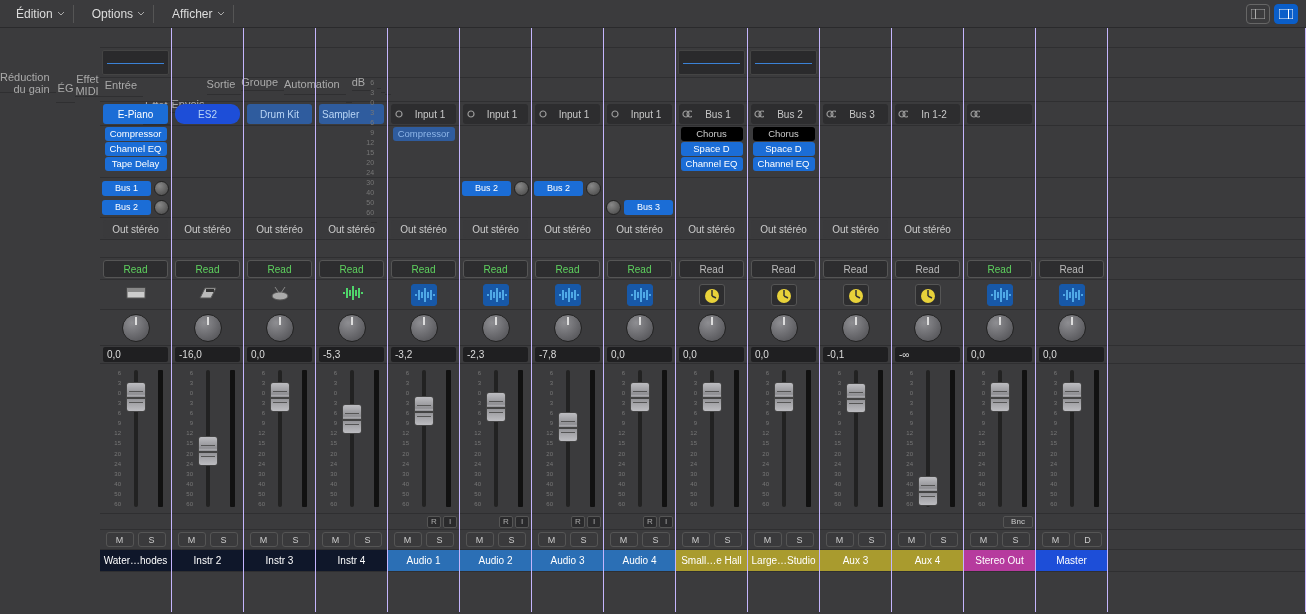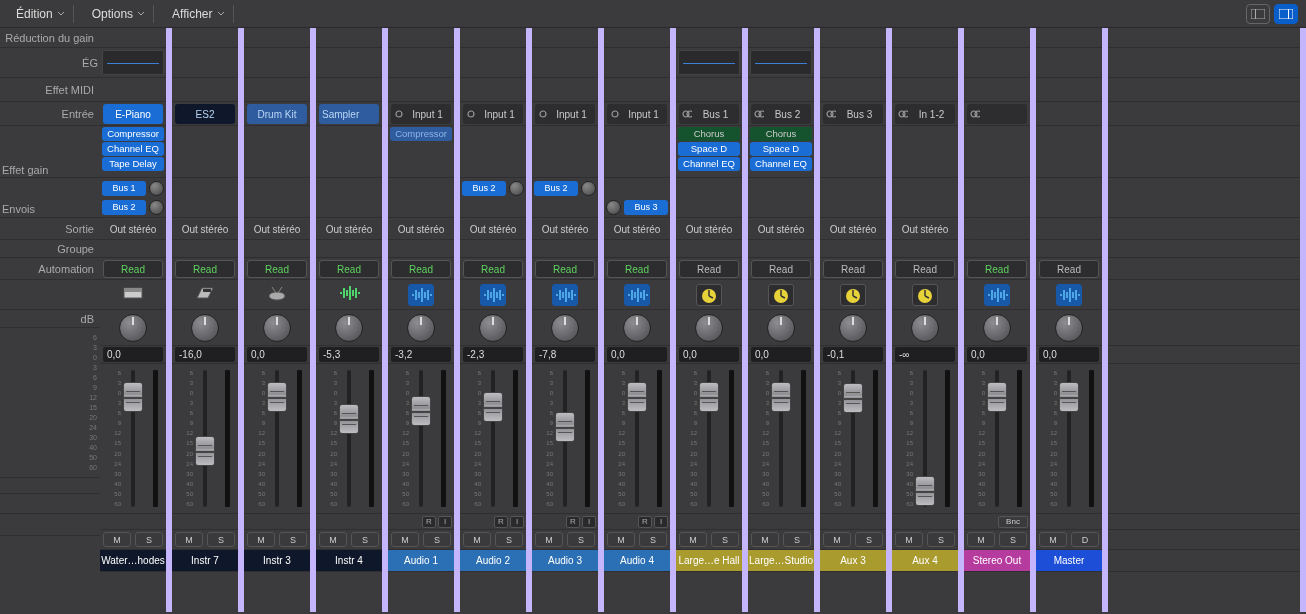--- a/index.html
+++ b/index.html
@@ -4,45 +4,45 @@
 <style>
   * { box-sizing: border-box; margin: 0; padding: 0; font-family: -apple-system, "Helvetica Neue", Arial, sans-serif; }
   body { background:#3b3b3d; color:#c8c8c8; width:1306px; height:614px; overflow:hidden; position:relative; }
   .toolbar { height:28px; background:#3b3b3d; display:flex; align-items:center; padding:0 8px; border-bottom:1px solid #2a2a2c;}
   .toolbar .menu { display:flex; align-items:center; color:#ddd; font-size:12px; padding:2px 8px; margin-right:10px; border-right:1px solid #555; cursor:pointer;}
   .toolbar .menu svg { margin-left:4px;}
   .toolbar .spacer{flex:1;}
   .toolbar .iconbtn{width:24px;height:20px;border:1px solid #666;border-radius:4px;display:flex;align-items:center;justify-content:center;margin-left:4px;cursor:pointer;}
   .toolbar .iconbtn.sel{background:#0a5ec9;border-color:#0a5ec9;}
   .main { display:flex; height:calc(100% - 30px); }
-  .labels { width:100px; display:flex; flex-direction:column; font-size:11px; color:#aaa; text-align:right; }
+  .labels { width:100px; display:flex; flex-direction:row; font-size:11px; color:#aaa; text-align:right;margin-top:45px; }
   .labels > div { padding-right:6px; display:flex; align-items:center; justify-content:flex-end;}
   .strips { flex:1; display:flex; overflow:hidden; }
-  .strip { width:72px; border-right:6px solid #c4b5fd; display:flex; flex-direction:column; }
+  .strip { width:72px; border-right:1px solid #c4b5fd; display:flex; flex-direction:column; }
   .strip.last{flex:1;}
   .row { border-bottom:1px solid #2f2f31; }
   .row.gainred{height:20px;}
   .row.eq{height:30px; padding:2px;}
   .row.midifx{height:24px;}
   .row.input{height:24px;}
   .row.audiofx{height:52px;display:flex;flex-direction:column;gap:1px;padding:1px 2px;}
   .row.sends{height:40px;display:flex;flex-direction:column;gap:3px;padding:2px;}
   .row.output{height:22px;}
   .row.group{height:18px;text-align:right;}
   .row.auto{height:22px;}
   .row.icon{height:30px;display:flex;align-items:center;justify-content:center;}
   .row.pan{height:36px;display:flex;align-items:center;justify-content:center;}
   .row.db{height:18px;}
   .row.fader{height:150px;position:relative;}
   .row.ri{height:16px;display:flex;gap:2px;justify-content:flex-end;padding:1px 2px;align-items:center;}
   .row.ms{height:20px;display:flex;gap:4px;justify-content:center;align-items:center;padding:2px;}
   .row.name{height:22px;display:flex;align-items:center;justify-content:center;font-size:10px;color:#fff;font-weight:500;overflow:hidden;white-space:nowrap;}
   .slot{background:#363638;border-radius:3px;font-size:9.5px;display:flex;align-items:center;justify-content:center;height:14px;line-height:14px;color:#ccc;width:62px;margin:0 auto;}
   .slot.on{background:#1b6dd6;color:#fff;}
-  .slot.gray{background:#14532d;}
+  .slot.gray{background:#000000;}
   .slot.dim{background:#2f5c9e;color:#8db5e8;}
   .inputslot{display:flex;align-items:center;height:20px;gap:3px;padding:0 3px;background:#2d2d2f;border-radius:3px;margin:2px 3px;font-size:10px;}
   .inputslot .icon{width:10px;display:flex;justify-content:center;}
   .sendrow{display:flex;align-items:center;height:16px;gap:3px;}
   .sendrow .slot{width:42px;height:15px;font-size:9px;}
   .sendrow .knob{width:15px;height:15px;border-radius:50%;background:radial-gradient(circle at 35% 30%,#888,#444);border:1px solid #222;}
   .outputslot{height:18px;margin:2px 3px;background:#3a3a3c;border-radius:3px;display:flex;align-items:center;justify-content:center;font-size:10px;color:#ccc;}
   .autoslot{height:18px;margin:2px 3px;background:#2d2d2f;border:1px solid #555;border-radius:3px;display:flex;align-items:center;justify-content:center;font-size:10px;}
   .autoslot.green{color:#5fd35f;}
   .autoslot.gray{color:#bbb;}
@@ -213,21 +213,21 @@
           <div class="msbtn">M</div>
           <div class="msbtn">S</div>
         </div>
         <div class="row name bg-green">Water…hodes</div>
       </div>
       <div class="strip">
         <div class="row gainred"></div>
         <div class="row eq"></div>
         <div class="row midifx"></div>
         <div class="row input">
-          <div class="inputslot" style="background:#0f172a;color:#b9d5f5;">
+          <div class="inputslot" style="background:#1d4ed8;color:#b9d5f5;border-radius:9px;">
             <span style="flex:1;text-align:center">ES2</span>
           </div>
         </div>
         <div class="row audiofx"></div>
         <div class="row sends"></div>
         <div class="row output">
           <div class="outputslot">Out stéréo</div>
         </div>
         <div class="row group"></div>
         <div class="row auto">
@@ -266,21 +266,21 @@
           <div class="fadercap" style="top:72px">
             <div class="mid"></div>
           </div>
           <div class="meter"></div>
         </div>
         <div class="row ri"></div>
         <div class="row ms">
           <div class="msbtn">M</div>
           <div class="msbtn">S</div>
         </div>
-        <div class="row name bg-green">Instr 7</div>
+        <div class="row name bg-green">Instr 2</div>
       </div>
       <div class="strip">
         <div class="row gainred"></div>
         <div class="row eq"></div>
         <div class="row midifx"></div>
         <div class="row input">
           <div class="inputslot" style="background:#2f5c9e;color:#b9d5f5;">
             <span style="flex:1;text-align:center">Drum Kit</span>
           </div>
         </div>
@@ -785,21 +785,21 @@
           <div class="fadercap" style="top:18px">
             <div class="mid"></div>
           </div>
           <div class="meter"></div>
         </div>
         <div class="row ri"></div>
         <div class="row ms">
           <div class="msbtn">M</div>
           <div class="msbtn">S</div>
         </div>
-        <div class="row name bg-olive">Large…e Hall</div>
+        <div class="row name bg-olive">Small…e Hall</div>
       </div>
       <div class="strip">
         <div class="row gainred"></div>
         <div class="row eq">
           <div class="eqthumb flat"></div>
         </div>
         <div class="row midifx"></div>
         <div class="row input">
           <div class="inputslot" style="">
             <span class="icon">

